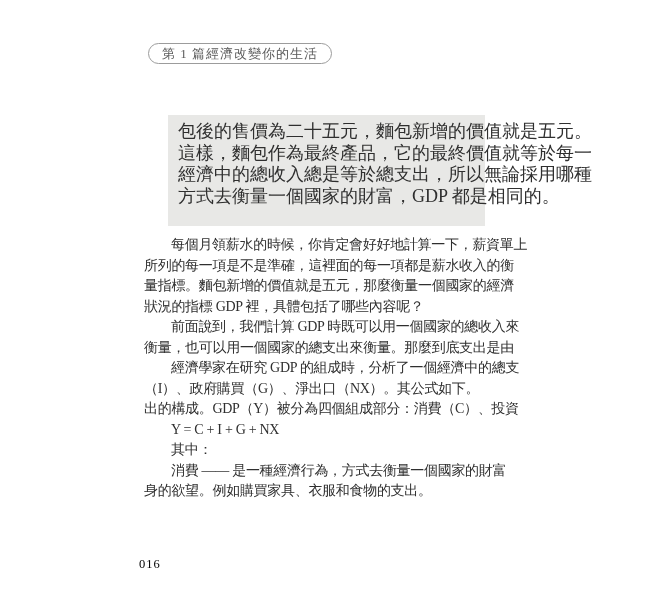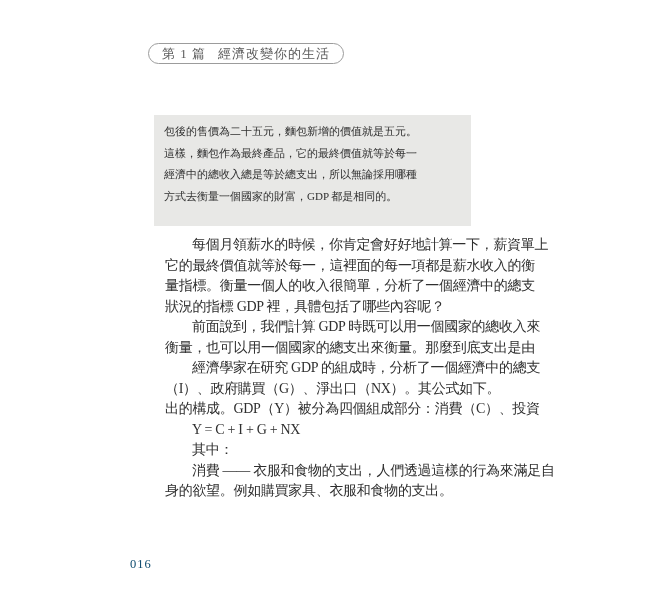--- a/index.html
+++ b/index.html
@@ -20,75 +20,73 @@
   .chapter-pill {
     position: absolute;
     left: 148px;
     top: 43px;
     height: 21px;
     padding: 8px 13px;
     border: 1px solid var(--pill-border, #9c9c9c);
     border-radius: 12px;
     display: inline-flex;
     align-items: center;
-    gap: 12px;
     font-size: 13px;
     color: var(--pill-text, #5a5a5a);
     letter-spacing: 1px;
     white-space: nowrap;
     box-sizing: border-box;
   }
   
   .excerpt-box {
     position: absolute;
-    left: 154px;
+    left: 168px;
     top: 115px;
     width: 317px;
     height: 111px;
     background: var(--excerpt-bg, #e8e8e6);
     padding: 6px 0 0 10px;
     box-sizing: border-box;
-    font-size: 11px;
+    font-size: 18px;
     line-height: 21.6px;
   }
   .excerpt-box .ln {
     white-space: nowrap;
   }
   
   .body-text {
     position: absolute;
     left: 144px;
     top: 235px;
     width: 372px;
     font-size: 14px;
     line-height: 20.5px;
   }
   .ln {
     white-space: nowrap;
     height: auto;
   }
   .body-text .ln {
     letter-spacing: -0.3px;
-    margin-left: 21px;
   }
   .ind {
     padding-left: 27px;
   }
   .formula {
     font-family: "Liberation Serif", "DejaVu Serif", serif;
     letter-spacing: 0.8px;
   }
   
   .page-number {
     position: absolute;
-    left: 130px;
+    left: 139px;
     top: 557px;
     font-size: 12.5px;
     letter-spacing: 1px;
-    color: #0c4a6e;
+    color: #000000;
   }
 </style>
 </head>
 <body>
 
 <div class="page">
 
   <div class="chapter-pill">
     <span>第 1 篇</span>
     <span>經濟改變你的生活</span>
@@ -97,34 +95,34 @@
   <div class="excerpt-box">
     <div class="ln">包後的售價為二十五元，麵包新增的價值就是五元。</div>
     <div class="ln">這樣，麵包作為最終產品，它的最終價值就等於每一</div>
     <div class="ln">經濟中的總收入總是等於總支出，所以無論採用哪種</div>
     <div class="ln">方式去衡量一個國家的財富，GDP 都是相同的。</div>
   </div>
 
   <div class="body-text">
 
     <div class="ln ind">每個月領薪水的時候，你肯定會好好地計算一下，薪資單上</div>
-    <div class="ln">它的最終價值就等於每一，這裡面的每一項都是薪水收入的衡</div>
-    <div class="ln">量指標。衡量一個人的收入很簡單，分析了一個經濟中的總支</div>
+    <div class="ln">所列的每一項是不是準確，這裡面的每一項都是薪水收入的衡</div>
+    <div class="ln">量指標。麵包新增的價值就是五元，那麼衡量一個國家的經濟</div>
     <div class="ln">狀況的指標 GDP 裡，具體包括了哪些內容呢？</div>
 
     <div class="ln ind">前面說到，我們計算 GDP 時既可以用一個國家的總收入來</div>
     <div class="ln">衡量，也可以用一個國家的總支出來衡量。那麼到底支出是由</div>
 
     <div class="ln ind">經濟學家在研究 GDP 的組成時，分析了一個經濟中的總支</div>
     <div class="ln">（I）、政府購買（G）、淨出口（NX）。其公式如下。</div>
     <div class="ln">出的構成。GDP（Y）被分為四個組成部分：消費（C）、投資</div>
 
     <div class="ln ind formula">Y = C + I + G + NX</div>
 
     <div class="ln ind">其中：</div>
 
-    <div class="ln ind">消費 —— 衣服和食物的支出，人們透過這樣的行為來滿足自</div>
+    <div class="ln ind">消費 —— 是一種經濟行為，方式去衡量一個國家的財富</div>
     <div class="ln">身的欲望。例如購買家具、衣服和食物的支出。</div>
   </div>
 
   <div class="page-number">016</div>
 
 </div>
 
 </body></html>

